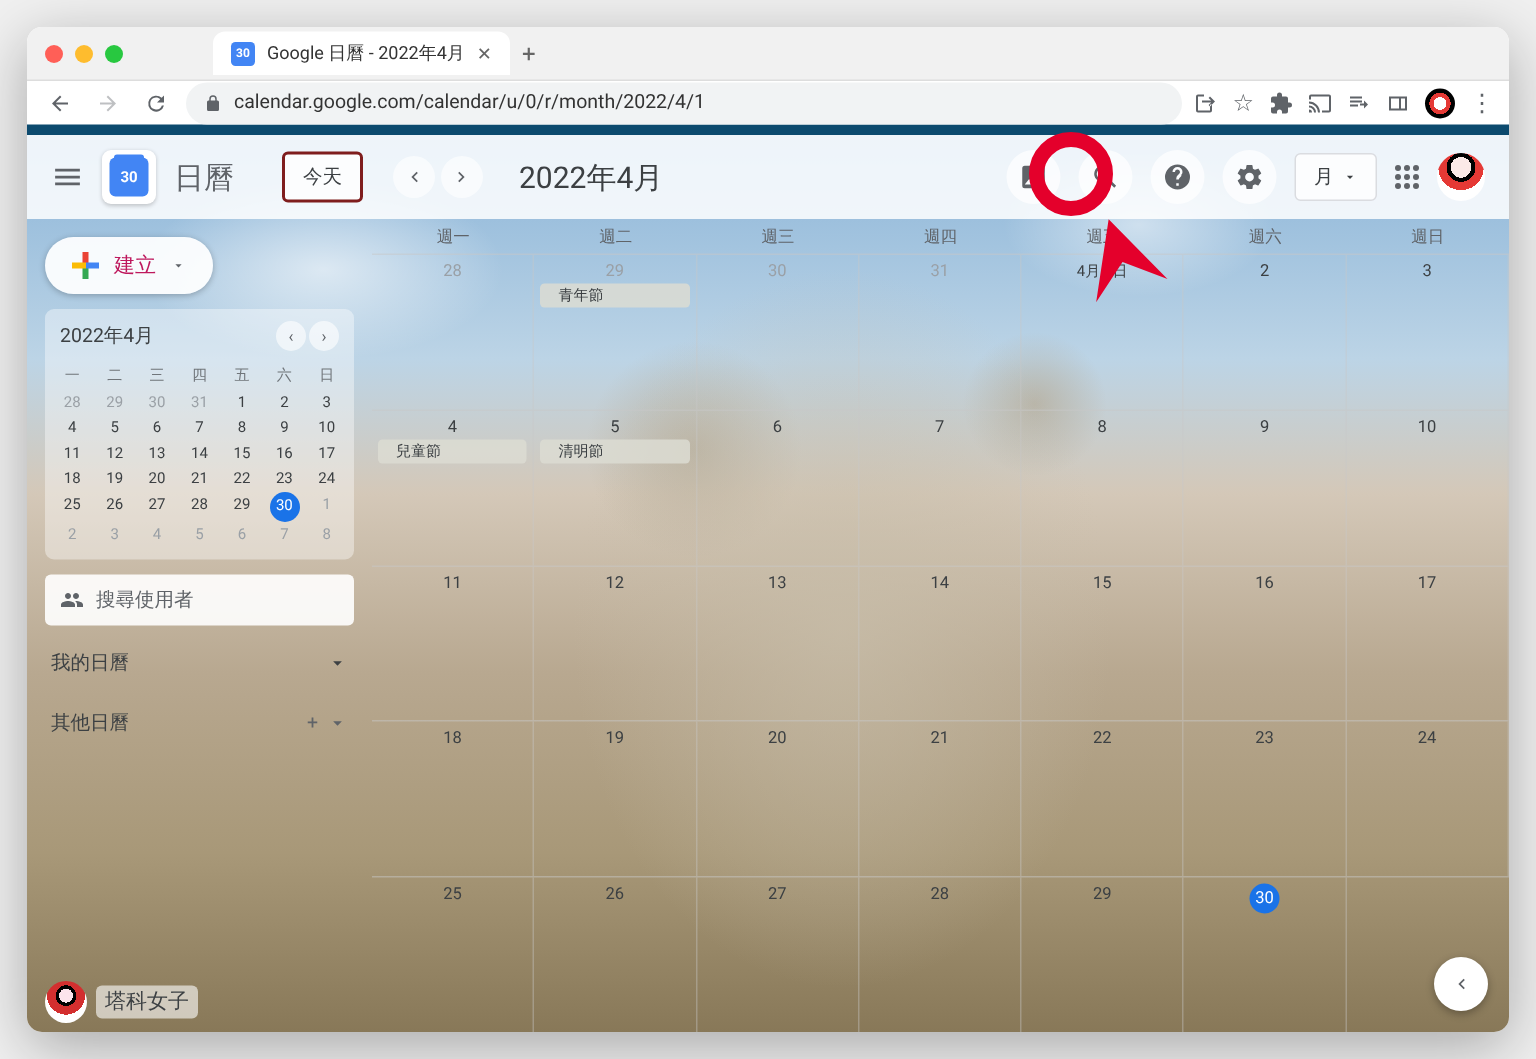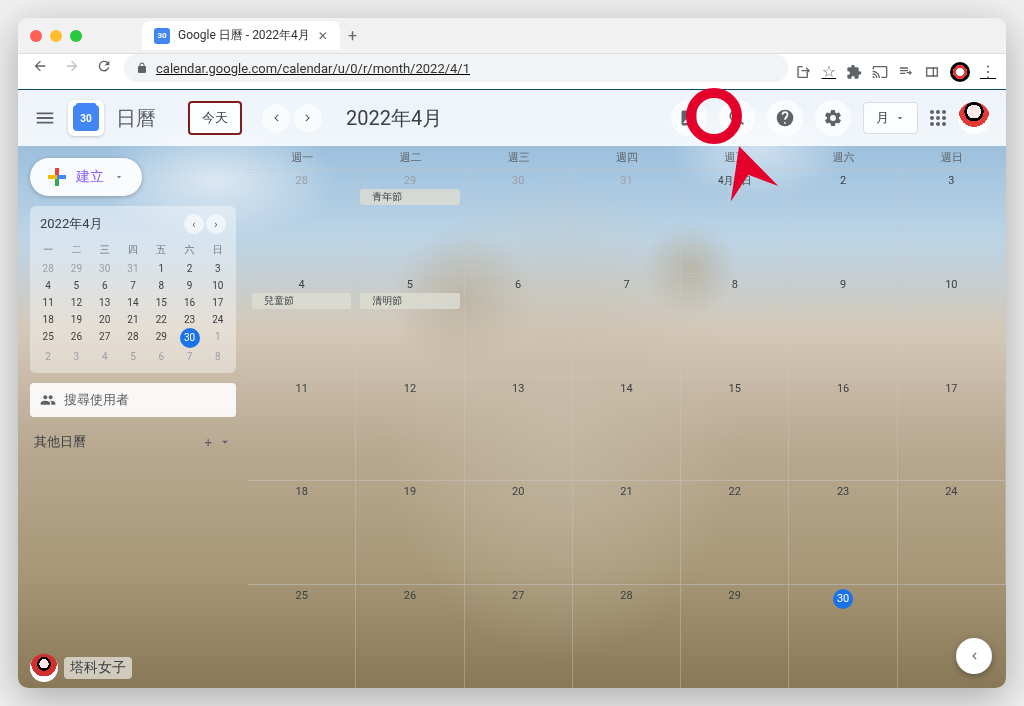--- a/index.html
+++ b/index.html
@@ -9,21 +9,21 @@
 .traffic { display: flex; gap: 8px; }
 .dot { width: 12px; height: 12px; border-radius: 50%; }
 .dot.red { background: #ff5f57; }
 .dot.yellow { background: #febc2e; }
 .dot.green { background: #28c840; }
 .tabs { margin-left: 60px; display: flex; align-items: center; }
 .tab { background: #fff; border-radius: 8px 8px 0 0; padding: 6px 12px; display: flex; align-items: center; gap: 8px; font-size: 12px; color: #333; min-width: 180px; }
 .tab-favicon { width: 16px; height: 16px; background: #4285f4; border-radius: 3px; display: flex; align-items: center; justify-content: center; color: #fff; font-size: 8px; font-weight: bold; }
 .tab-close { color: #666; cursor: pointer; }
 .new-tab { margin-left: 8px; color: #666; font-size: 16px; cursor: pointer; }
-.addrbar { height: 36px; background: #fff; display: flex; padding: 0 10px; gap: 8px; border-bottom: 1px solid #0c4a6e; text-decoration: underline; }
+.addrbar { height: 36px; background: #fff; display: flex; align-items: center; padding: 0 10px; gap: 8px; border-bottom: 7px solid #0c4a6e; }
 .nav-btn { color: #5f6368; padding: 4px; cursor: pointer; display: flex; }
 .url-field { flex: 1; background: #f1f3f4; border-radius: 16px; height: 28px; display: flex; align-items: center; padding: 0 12px; gap: 8px; font-size: 13px; color: #333; }
 .lock-icon { color: #5f6368; }
 .ext-icons { display: flex; gap: 10px; align-items: center; color: #5f6368; }
 .ext-icons > * { cursor: pointer; }
 .profile-small { width: 20px; height: 20px; border-radius: 50%; background: radial-gradient(circle,#fff 30%,#e53935 30%,#e53935 50%,#000 50%); }
 
 .app { flex: 1; display: flex; flex-direction: column; position: relative; overflow: hidden; }
 .app-bg { position: absolute; inset: 0; background: linear-gradient(180deg, #8ab4d8 0%, #bcd4e6 25%, #d4c8b8 40%, #b8a890 60%, #a89878 80%, #887858 100%); }
 .app-bg::before { content: ""; position: absolute; inset: 0; background: radial-gradient(ellipse 300px 400px at 55% 55%, rgba(200,190,170,0.7), transparent 60%), radial-gradient(circle 120px at 45% 35%, rgba(180,170,150,0.7), transparent 60%), radial-gradient(circle 80px at 68% 30%, rgba(180,170,150,0.7), transparent 60%), radial-gradient(ellipse 200px 100px at 20% 15%, rgba(255,255,255,0.6), transparent 60%), radial-gradient(ellipse 150px 80px at 75% 10%, rgba(255,255,255,0.5), transparent 60%); }
@@ -45,21 +45,21 @@
 .apps-icon span { background: #5f6368; border-radius: 50%; }
 .avatar { width: 32px; height: 32px; border-radius: 50%; background: radial-gradient(circle at 50% 30%, #fbe9e7 25%, #000 25%, #000 35%, #e53935 35%, #e53935 55%, #fff 55%); cursor: pointer; }
 
 .body { position: relative; flex: 1; display: flex; }
 .sidebar { width: 230px; padding: 12px; display: flex; flex-direction: column; gap: 10px; position: relative; }
 .create-btn { display: inline-flex; align-items: center; gap: 10px; background: rgba(255,255,255,0.92); border-radius: 22px; padding: 10px 18px; box-shadow: 0 1px 4px rgba(0,0,0,0.25); cursor: pointer; width: fit-content; }
 .plus-icon { position: relative; width: 18px; height: 18px; }
 .plus-icon::before, .plus-icon::after { content:""; position:absolute; background:#34a853; }
 .plus-icon::before { left:7px; top:0; width:4px; height:18px; background: linear-gradient(#ea4335 50%, #34a853 50%); }
 .plus-icon::after { top:7px; left:0; height:4px; width:18px; background: linear-gradient(90deg,#fbbc04 50%, #4285f4 50%); }
-.create-label { font-size: 14px; color: #8b5cf6; }
+.create-label { font-size: 14px; color: #be185d; }
 
 .mini-cal { background: rgba(255,255,255,0.4); border-radius: 6px; padding: 8px 4px; }
 .mini-head { display: flex; align-items: center; justify-content: space-between; padding: 0 6px 6px; font-size: 13px; color: #3c4043; }
 .mini-nav { display: flex; gap: 2px; }
 .mini-nav-btn { width: 20px; height: 20px; border-radius: 50%; background: rgba(255,255,255,0.6); display: flex; align-items: center; justify-content: center; cursor: pointer; color: #5f6368; font-size: 11px; }
 .mini-grid { display: grid; grid-template-columns: repeat(7,1fr); text-align: center; font-size: 10px; color: #3c4043; }
 .mini-grid .dow { color: #70757a; padding: 3px 0; }
 .mini-grid .d { padding: 3px 0; cursor: pointer; border-radius: 50%; }
 .mini-grid .d.other { color: #9aa0a6; }
 .mini-grid .d.today { background: #1a73e8; color: #fff; width: 20px; height: 20px; line-height: 14px; margin: 0 auto; }
@@ -307,20 +307,26 @@
         </div>
 
         <div class="search-people">
           <svg width="16" height="16" viewBox="0 0 24 24">
               <path fill="currentColor" d="M16 11c1.66 0 3-1.34 3-3s-1.34-3-3-3-3 1.34-3 3 1.34 3 3 3zm-8 0c1.66 0 3-1.34 3-3S9.66 5 8 5 5 6.34 5 8s1.34 3 3 3zm0 2c-2.33 0-7 1.17-7 3.5V19h14v-2.5C15 14.17 10.33 13 8 13zm8 0c-.29 0-.62.02-.97.05 1.16.84 1.97 1.97 1.97 3.45V19h6v-2.5c0-2.33-4.67-3.5-7-3.5z"></path>
             </svg>
           <span>搜尋使用者</span>
         </div>
 
         <div class="section">
+          <span>我的日曆</span>
+          <svg width="14" height="14" viewBox="0 0 24 24">
+              <path fill="currentColor" d="M7 10l5 5 5-5z"></path>
+            </svg>
+        </div>
+        <div class="section">
           <span>其他日曆</span>
           <div class="section-icons">
             <span>+</span>
             <svg width="14" height="14" viewBox="0 0 24 24">
                 <path fill="currentColor" d="M7 10l5 5 5-5z"></path>
               </svg>
           </div>
         </div>
       </div>
 

